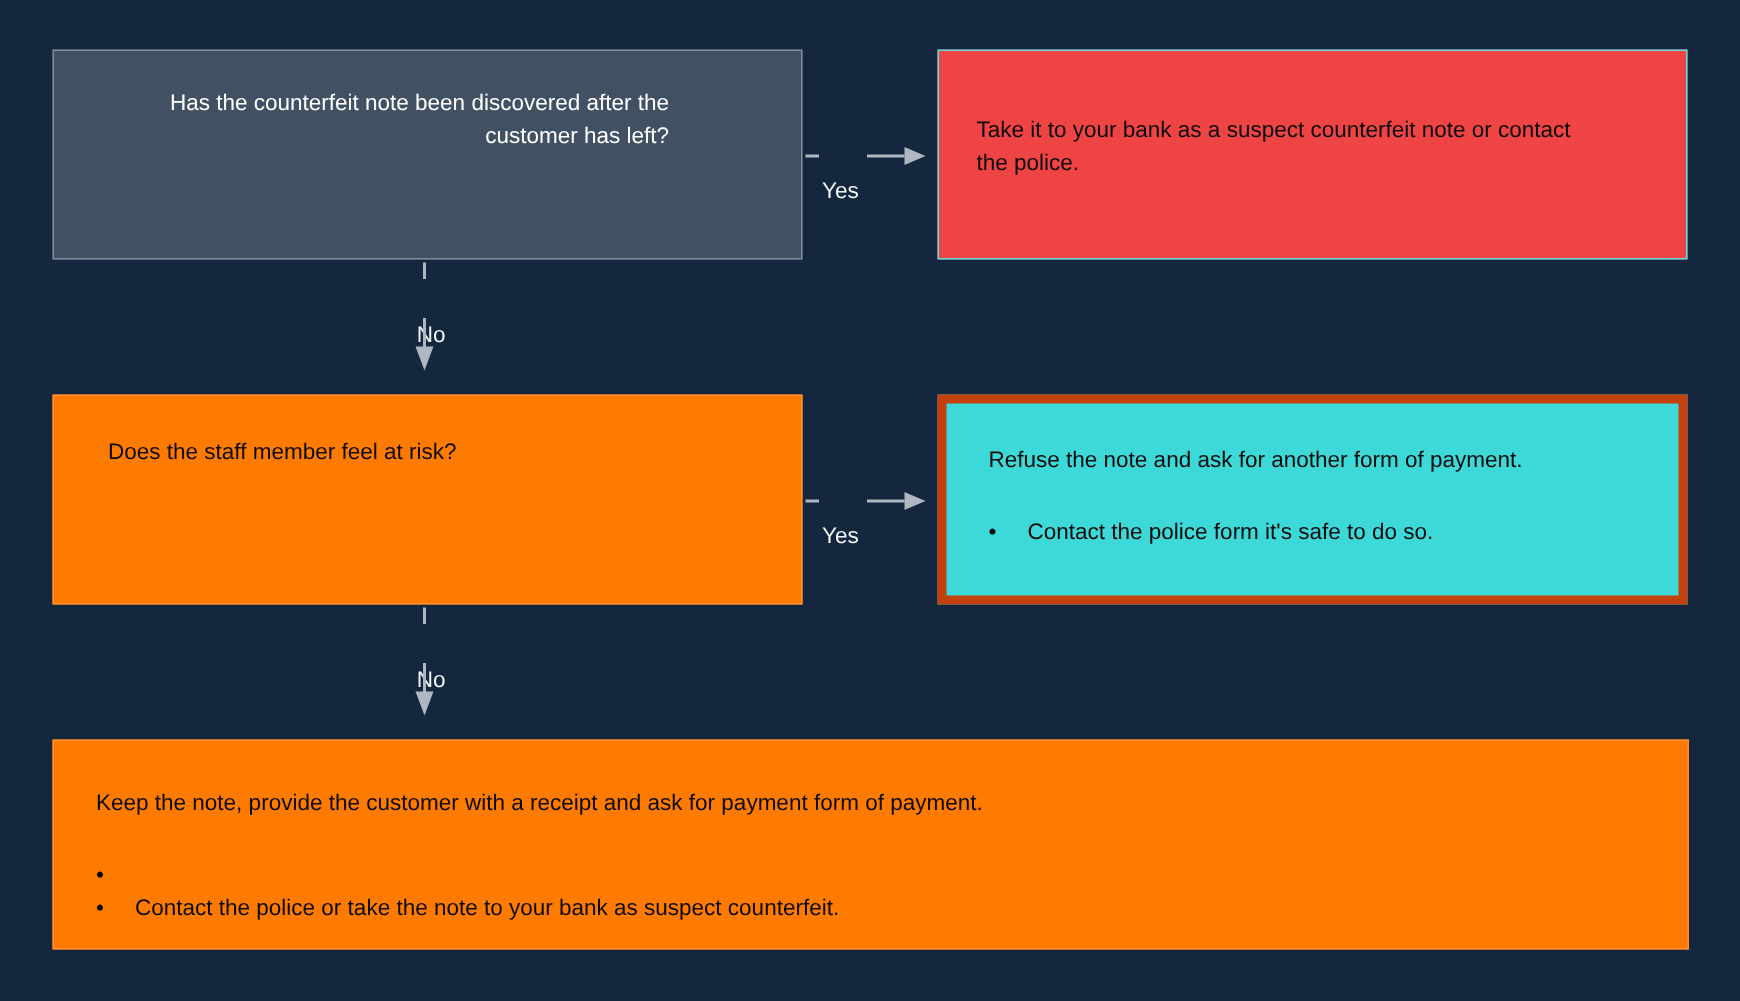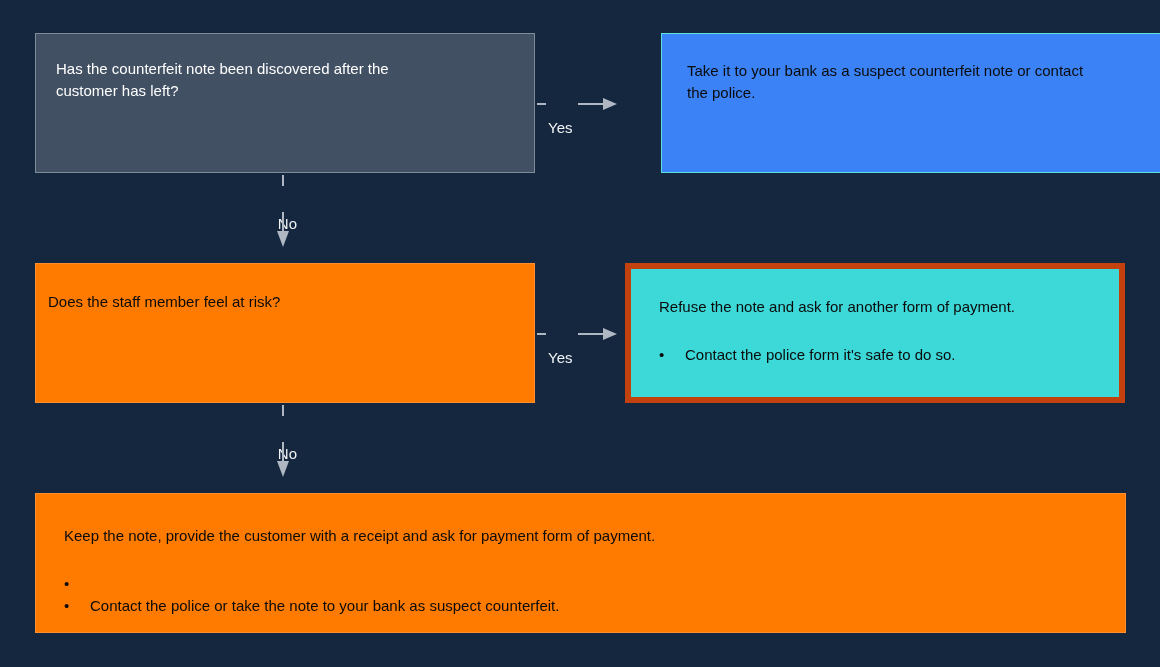--- a/index.html
+++ b/index.html
@@ -20,36 +20,35 @@
     font-size: 15px;
     line-height: 22px;
   }
   .box-q1 {
     left: 35px; top: 33px; width: 500px; height: 140px;
     background: #425063;
     border: 1px solid #7E8C9C;
     color: #FFFFFF;
     padding: 24px 20px;
   }
-  .box-q1 .box-text { max-width: 390px; }
+  .box-q1 .box-text { max-width: 390px; text-align: right; }
   .box-a1 {
     left: 625px; top: 33px; width: 500px; height: 140px;
-    background: #3b82f6;
+    background: #ef4444;
     border: 1px solid #5CDFDF;
     color: #0B0B0B;
-    padding: 26px 25px;
-    margin-left: 36px;
+    padding: 42px 25px;
   }
   .box-a1 .box-text { max-width: 420px; }
   .box-q2 {
     left: 35px; top: 263px; width: 500px; height: 140px;
     background: #FF7B00;
     border: 1px solid #FF9030;
     color: #0B0B0B;
-    padding: 27px 12px;
+    padding: 27px 36px;
   }
   .box-a2 {
     left: 625px; top: 263px; width: 500px; height: 140px;
     background: #3DD8D8;
     border: 6px solid #c2410c;
     color: #0B0B0B;
     padding: 27px 28px;
   }
   .box-final {
     left: 35px; top: 493px; width: 1091px; height: 140px;

